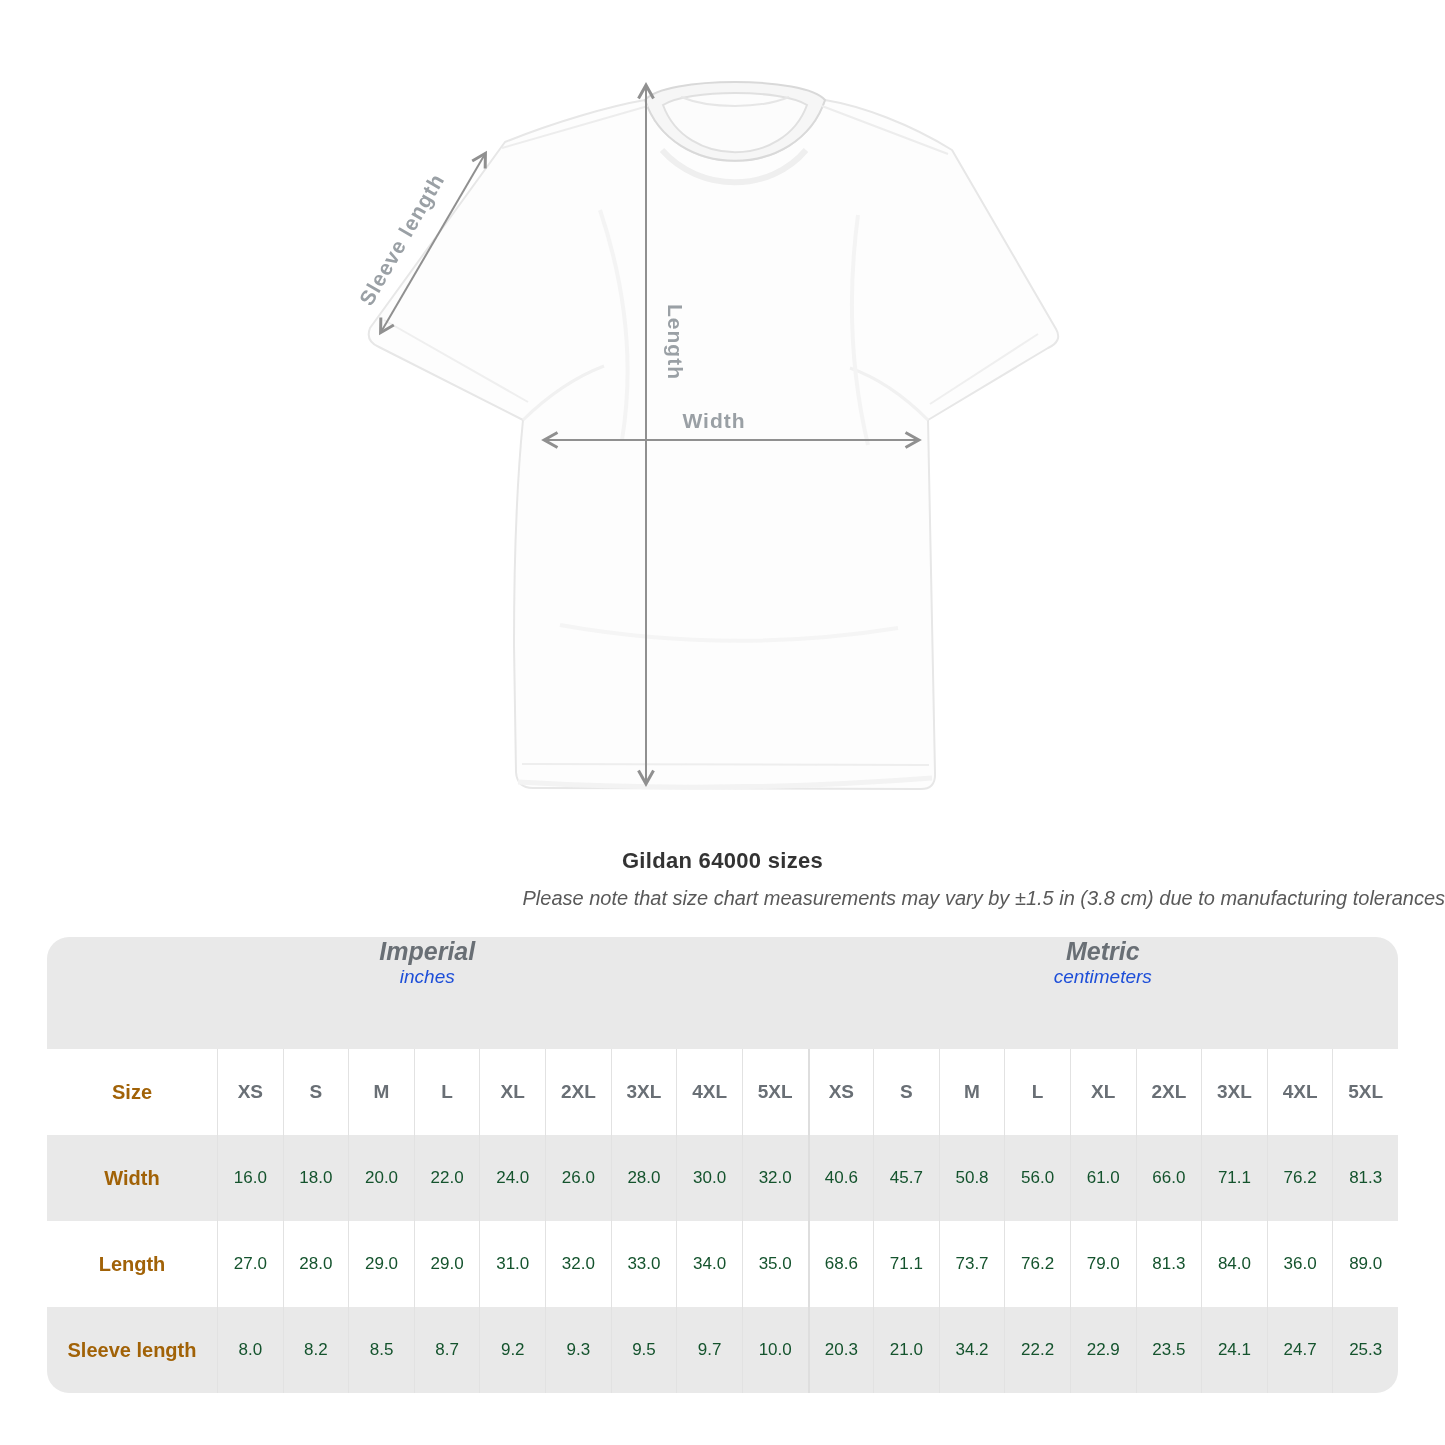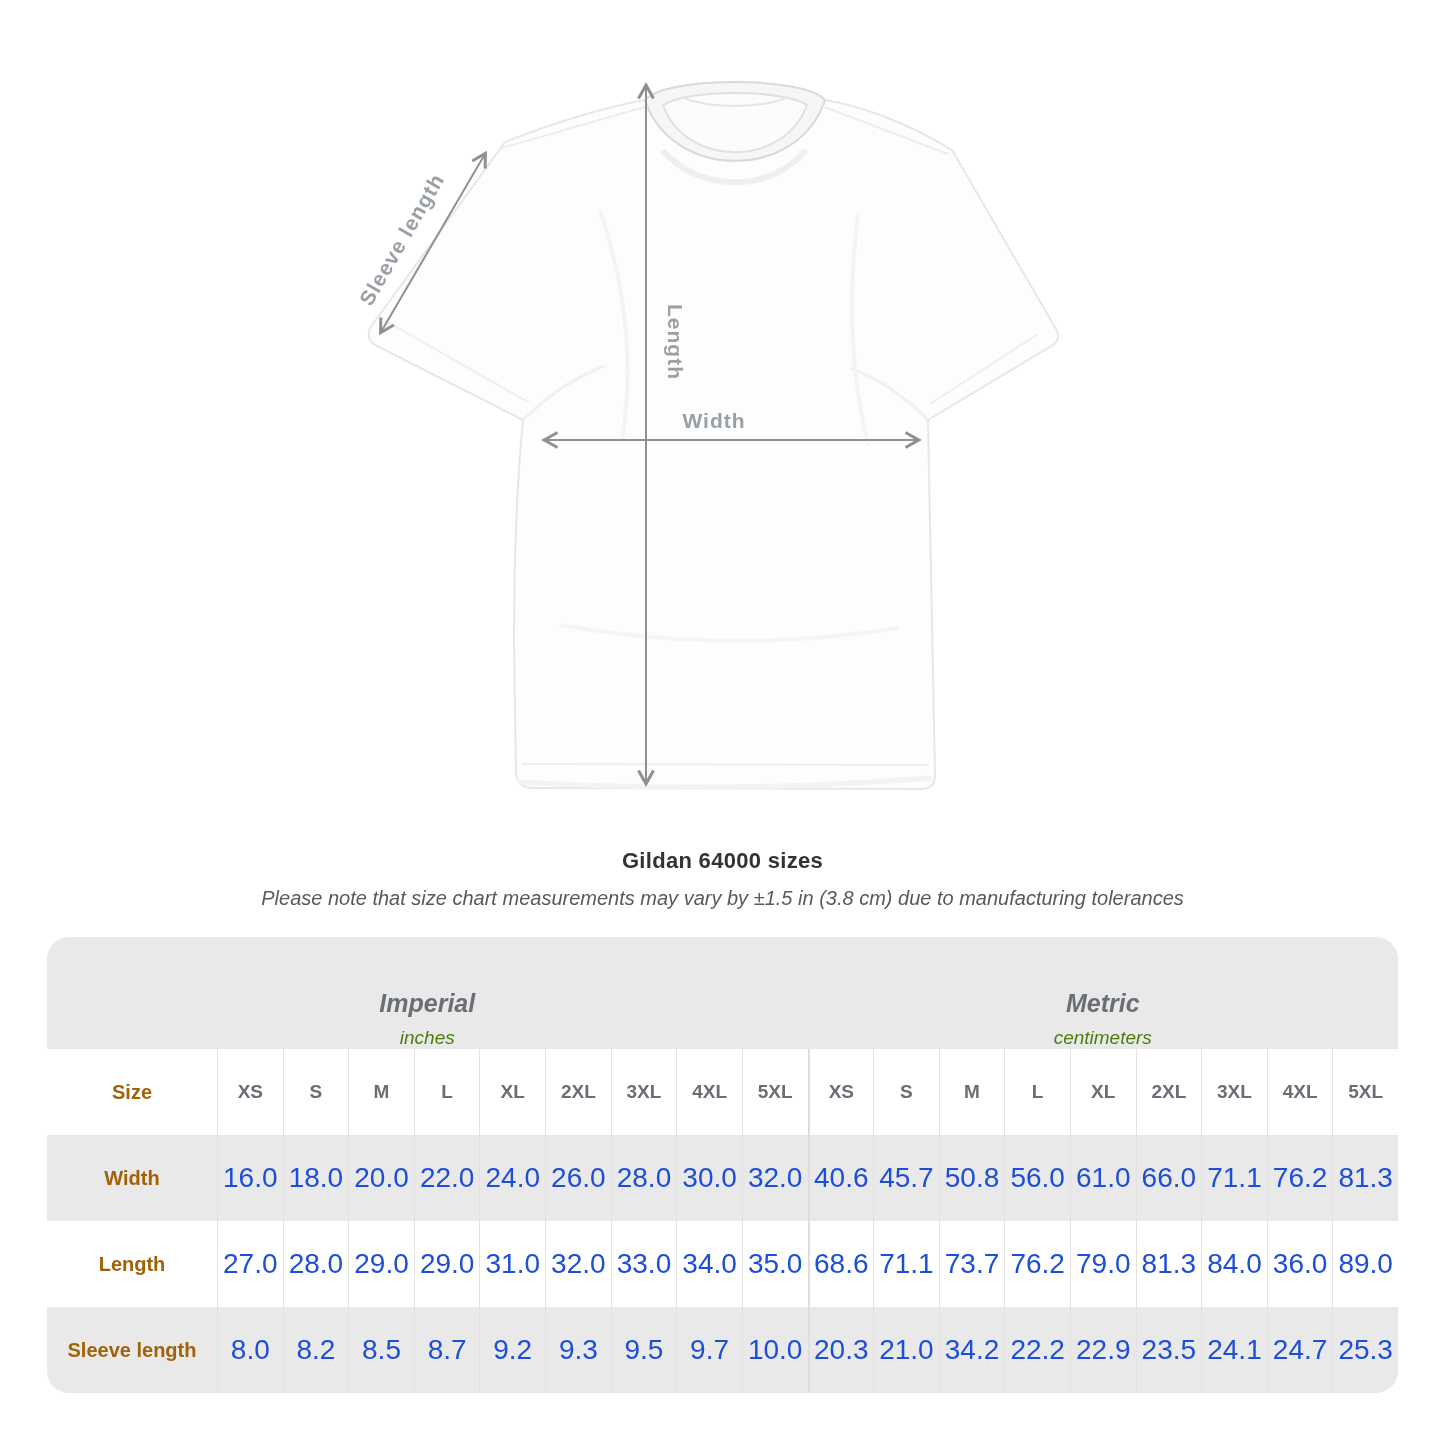--- a/index.html
+++ b/index.html
@@ -3,46 +3,46 @@
 <meta charset="utf-8">
 <style>
   html,body{margin:0;padding:0;background:#ffffff;}
   .page{width:1445px;height:1445px;position:relative;overflow:hidden;background:#fff;
         font-family:"Liberation Sans",sans-serif;}
   .diagram{width:1445px;height:828px;position:relative;}
   .diagram svg{display:block;}
 
   .title{ text-align:center; font-size:22px; font-weight:bold; color:#333333;
           margin:20px 0 0 0; letter-spacing:0.3px;}
-  .note{ text-align:center; font-size:20px; font-style:italic; color:#595959; margin-top:13px;}
+  .note{ text-align:right; font-size:20px; font-style:italic; color:#595959; margin-top:13px;}
 
   .size-table{
       margin:27px 47px 0 47px;
       display:grid;
       grid-template-columns:170px repeat(18,1fr);
       grid-template-rows:112px repeat(4,86px);
       border-radius:22px;
       overflow:hidden;
       background:#ffffff;
   }
   .hdr{ grid-row:1; background:#e9e9e9; display:flex; flex-direction:column;
-        align-items:center; justify-content:flex-end; gap:9px; }
+        align-items:center; justify-content:flex-start; }
   .hdr-imperial{ grid-column:1 / span 10; }
   .hdr-metric{ grid-column:11 / span 9; }
   .hdr-title{ font-size:25px; font-weight:bold; font-style:italic; color:#696f75;}
-  .hdr-unit{ font-size:19px; font-style:italic; color:#4d7c0f;}
+  .hdr-unit{ font-size:19px; font-style:italic; color:#1d4ed8;}
 
   .cell{ display:flex; align-items:center; justify-content:center;
          border-left:1px solid #e2e2e2; background:#ffffff;}
   .cell.first{ border-left:none; }
   .cell.metric-start{ border-left-width:2px; border-left-color:#dedede;}
   .cell.shade{ background:#e9e9e9; }
   .cell.sz{ font-size:19px; font-weight:bold; color:#696f75; }
   .cell.lab{ font-size:20px; font-weight:bold; color:#a16207; }
-  .cell.val{ font-size:28px; color:#1d4ed8; }
+  .cell.val{ font-size:17px; color:#14532d; }
 </style>
 </head>
 <body>
 
 <div class="page">
 
   <div class="diagram">
     <svg width="1445" height="828" viewBox="0 0 1445 828">
       <defs>
         <marker id="ah" viewBox="0 0 12 12" refX="9.5" refY="6" markerWidth="10" markerHeight="10" orient="auto-start-reverse">

